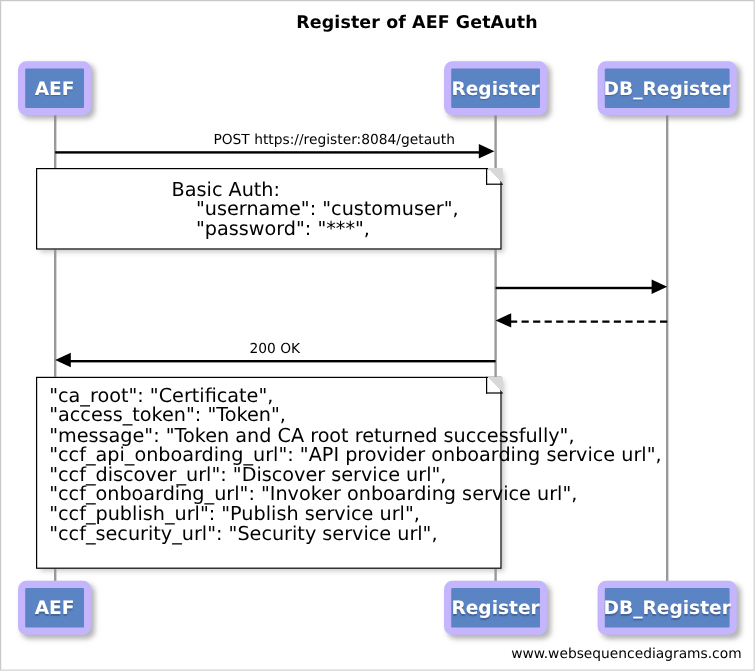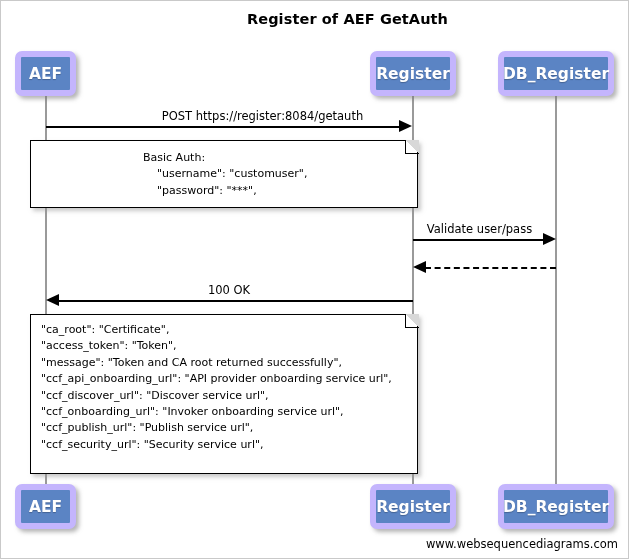--- a/index.html
+++ b/index.html
@@ -100,21 +100,21 @@
     background: linear-gradient(225deg, #d8d8d8 0%, #d8d8d8 50%, transparent 50.5%);
     border-left: 1.5px solid #000000;
     border-bottom: 1.5px solid #000000;
     box-sizing: border-box;
   }
   .note-body {
     position: absolute;
     top: 0;
     left: 0;
     padding: 7px 10px 6px 10px;
-    font-size: 11px;
+    font-size: 16px;
     line-height: 16.4px;
     color: #000000;
     white-space: pre;
   }
   .note-body.indented {
     padding-left: 112px;
     padding-top: 9px;
   }
   
   .footer {
@@ -139,39 +139,38 @@
   <div class="participant" style="left:14px; top:50px; width:61px; height:45px;">
     <span>AEF</span>
   </div>
   <div class="participant" style="left:369px; top:50px; width:86px; height:45px;">
     <span>Register</span>
   </div>
   <div class="participant" style="left:497px; top:50px; width:116px; height:45px;">
     <span>DB_Register</span>
   </div>
 
-  <div class="msg-label" style="left:45px; top:108px; width:433px;">POST https://register:8084/getauth</div>
+  <div class="msg-label" style="left:61px; top:108px; width:433px;">POST https://register:8084/getauth</div>
   <div class="msg-line" style="left:45px; top:125px; width:357px;"></div>
   <div class="arrow-head right" style="left:398px; top:119px;"></div>
 
   <div class="note" style="left:29px; top:139px; width:388px; height:68px;">
     <div class="fold"></div>
     <div class="note-body indented">Basic Auth:
     "username": "customuser",
     "password": "***",</div>
   </div>
 
-  <div class="msg-label" style="left:412px; top:221px; width:133px;">Validate user/pass</div>
   <div class="msg-line" style="left:412px; top:238px; width:131px;"></div>
   <div class="arrow-head right" style="left:542px; top:232px;"></div>
 
   <div class="msg-line dashed" style="left:424px; top:266px; width:131px;"></div>
   <div class="arrow-head left" style="left:412px; top:260px;"></div>
 
-  <div class="msg-label" style="left:45px; top:282px; width:366px;">100 OK</div>
+  <div class="msg-label" style="left:45px; top:282px; width:366px;">200 OK</div>
   <div class="msg-line" style="left:57px; top:299px; width:355px;"></div>
   <div class="arrow-head left" style="left:45px; top:293px;"></div>
 
   <div class="note" style="left:29px; top:313px; width:388px; height:160px;">
     <div class="fold"></div>
     <div class="note-body">"ca_root": "Certificate",
 "access_token": "Token",
 "message": "Token and CA root returned successfully",
 "ccf_api_onboarding_url": "API provider onboarding service url",
 "ccf_discover_url": "Discover service url",

